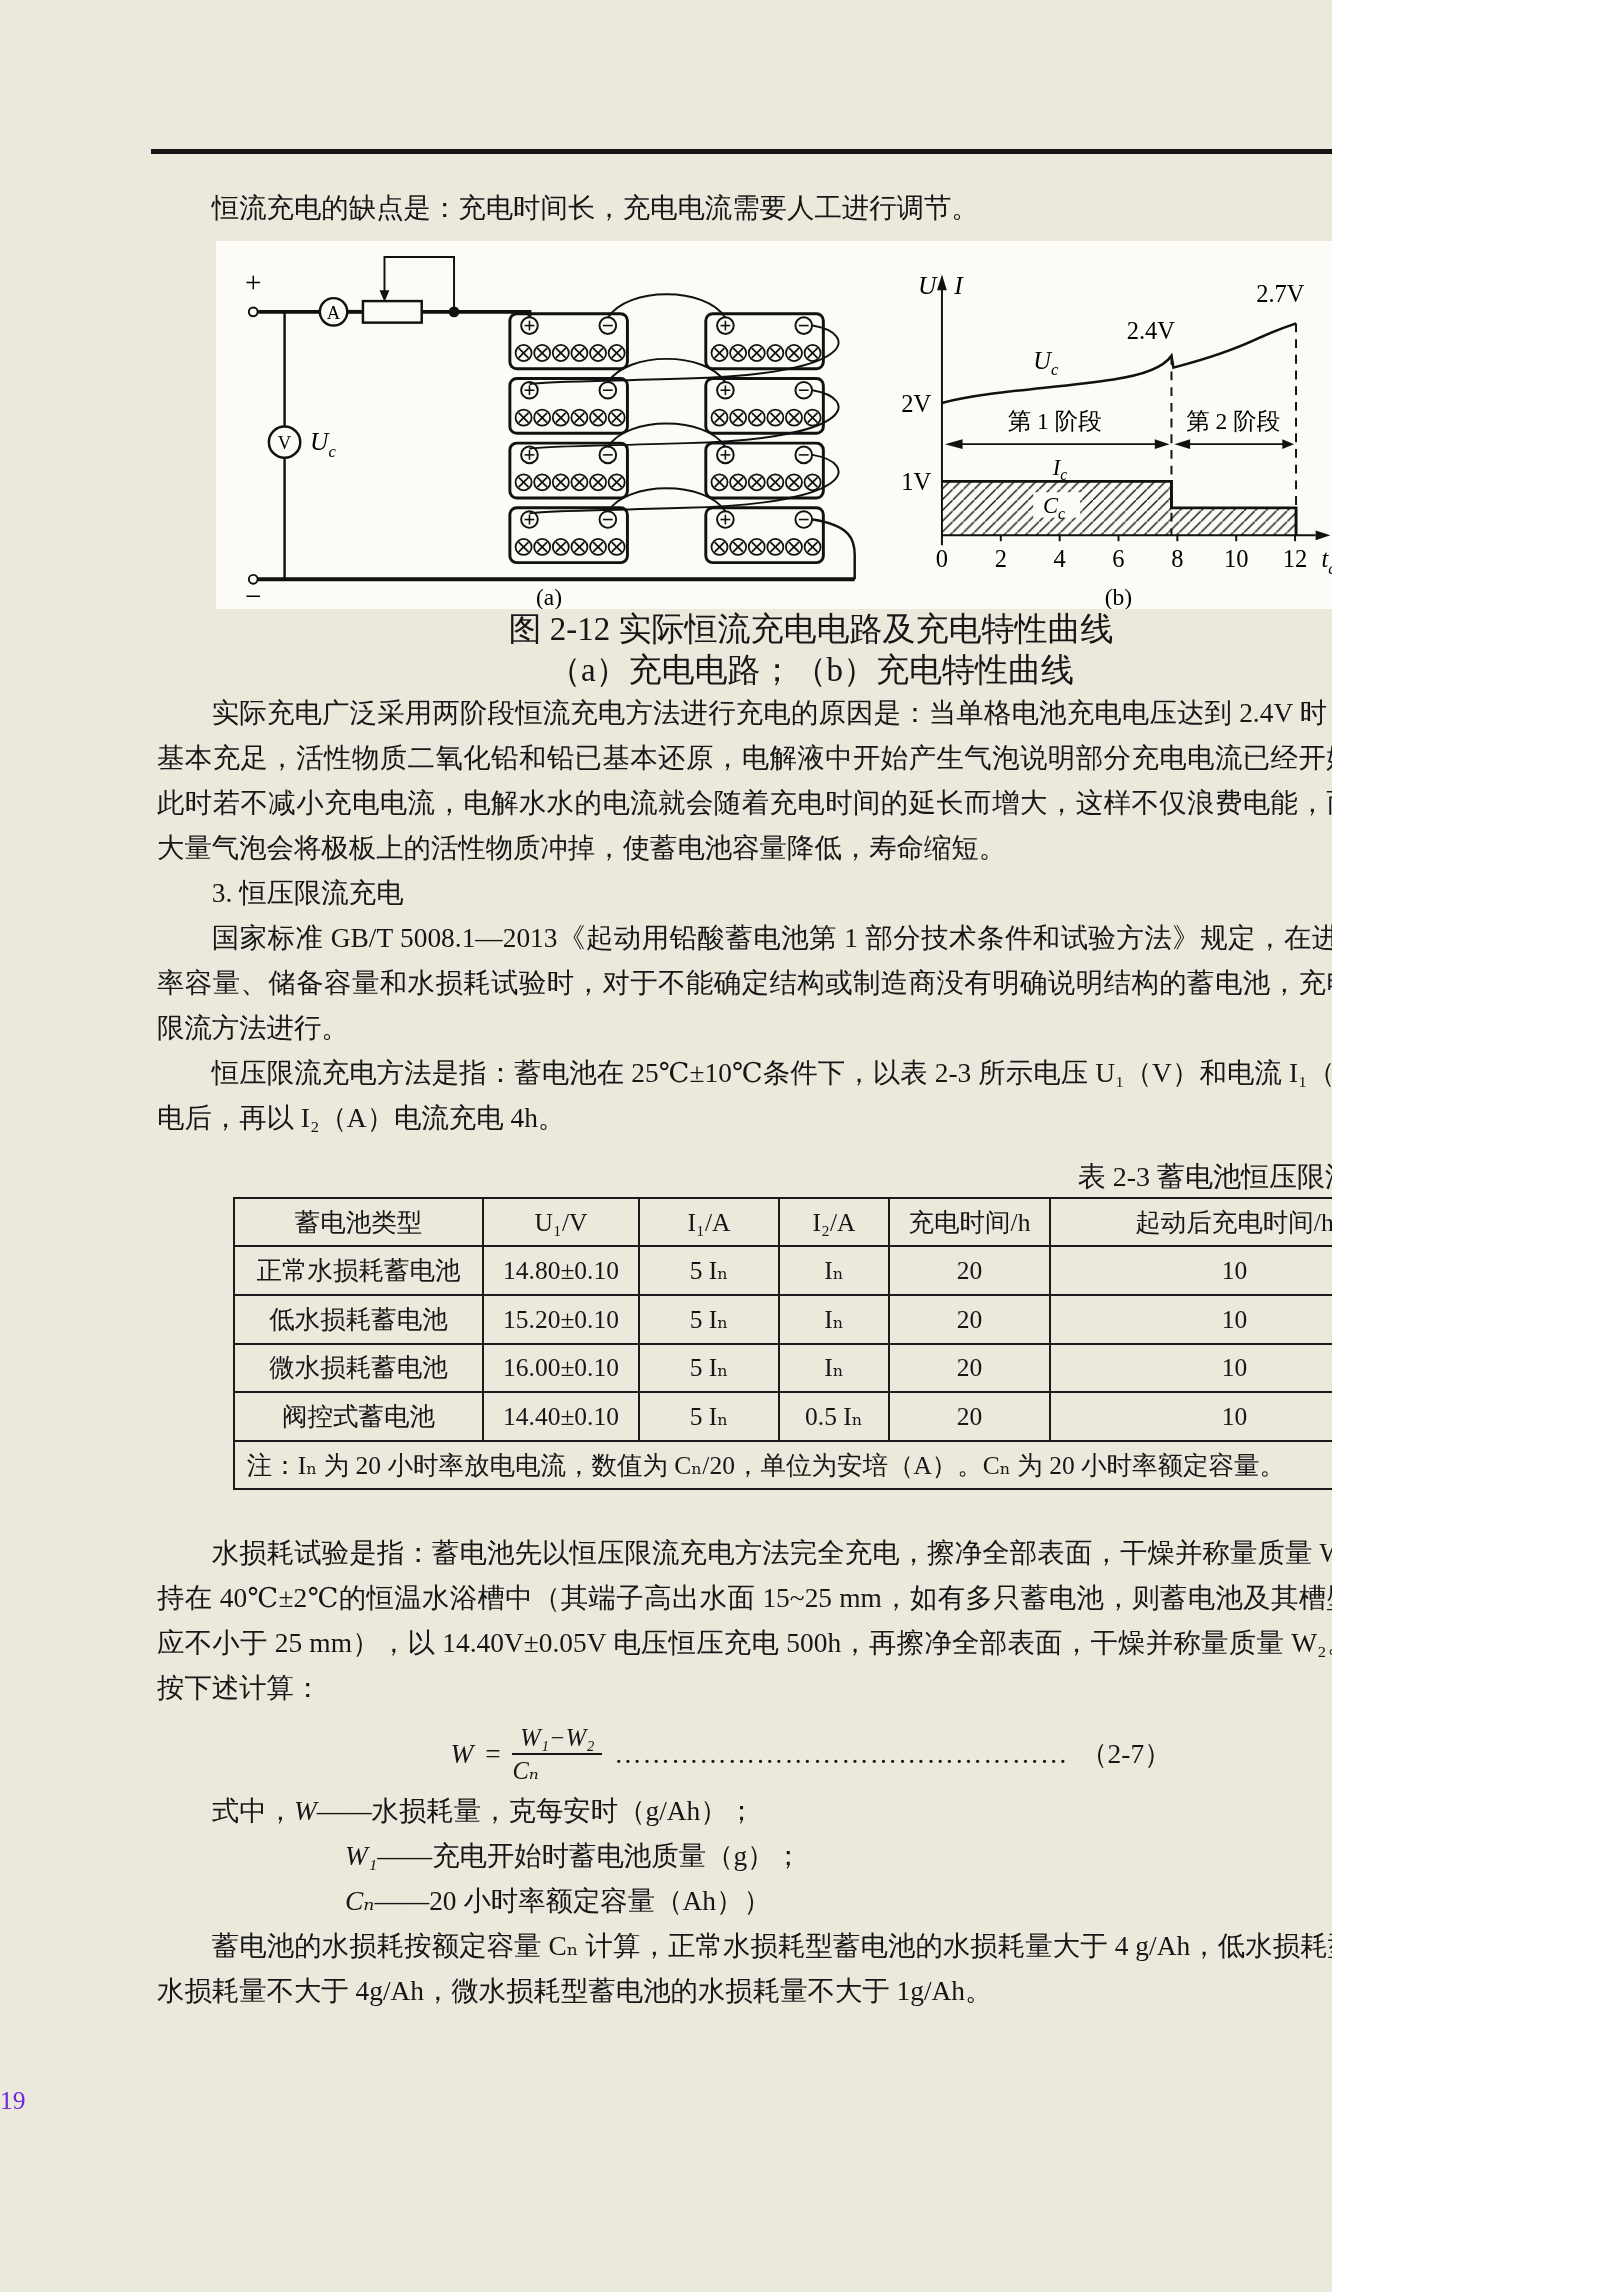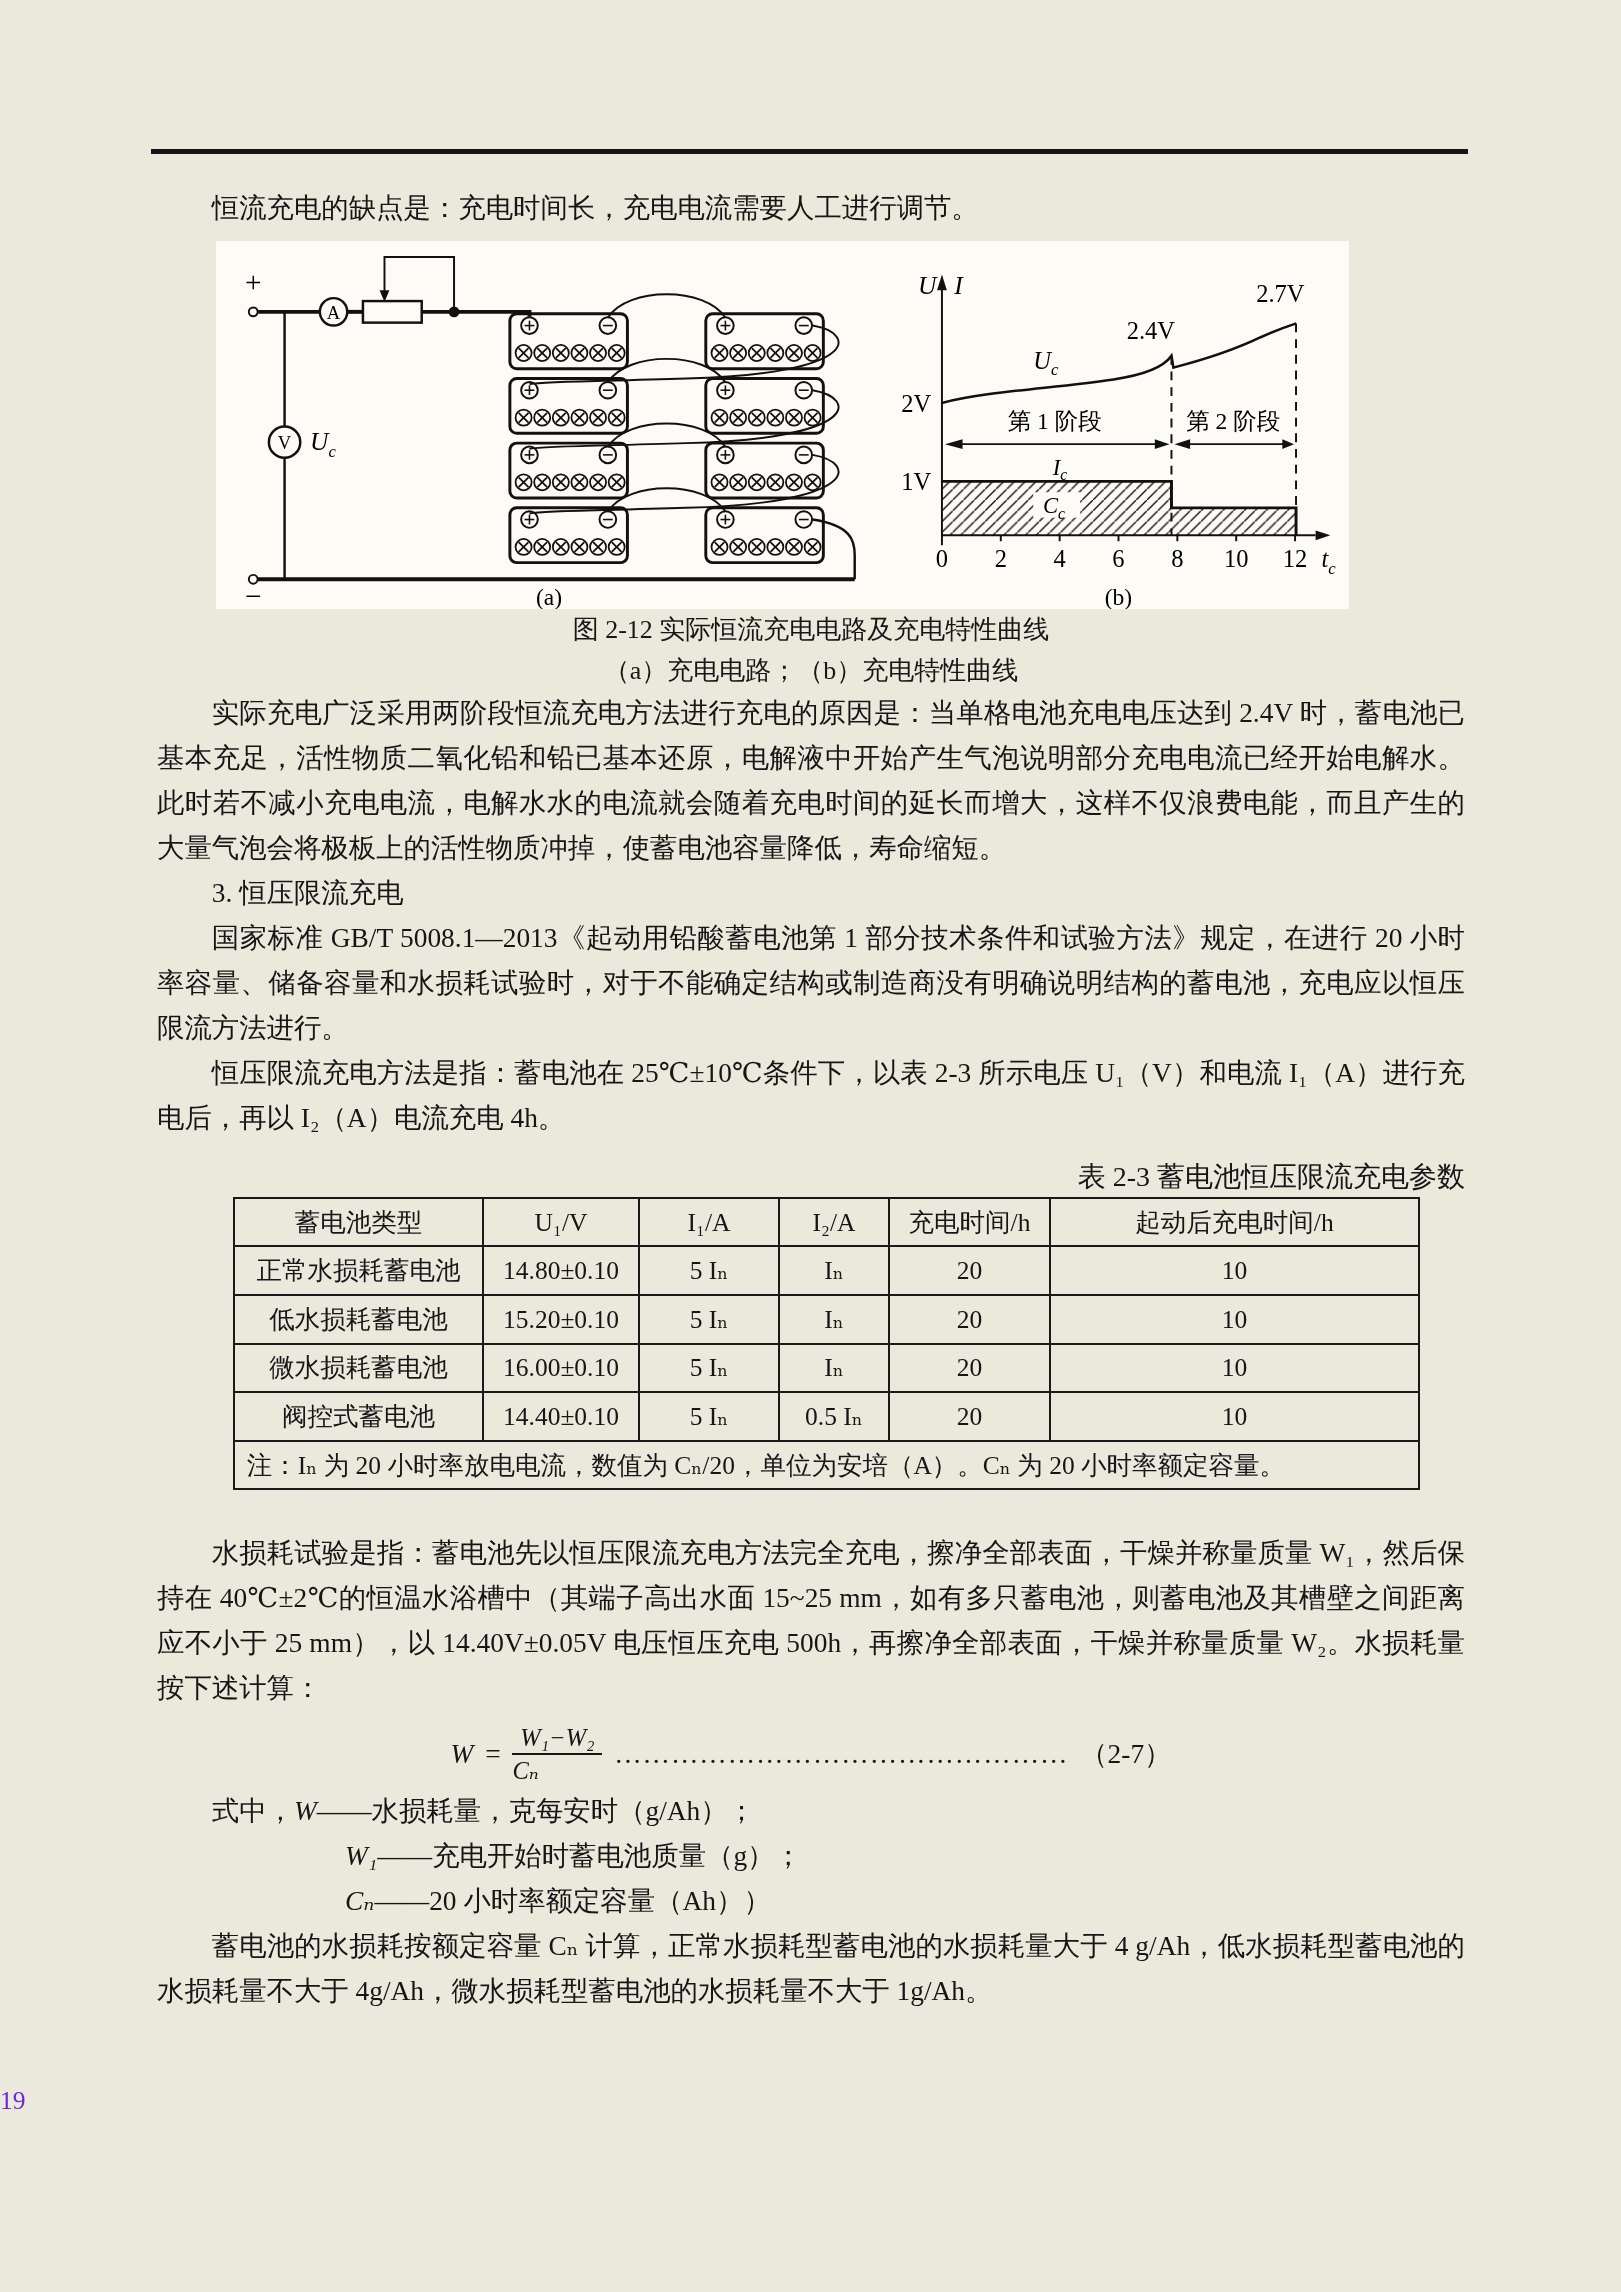--- a/index.html
+++ b/index.html
@@ -1,29 +1,29 @@
 <!DOCTYPE html>
 <html><head>
 <meta charset="utf-8">
 <style>
   html,body { margin:0; padding:0; }
   .page {
-    position:relative; width:1621px; height:2293px;
+    position:relative; width:1332px; height:2293px;
     background:#ebe8dc; overflow:hidden;
     font-family:"Liberation Serif","DejaVu Serif","DejaVu Sans",serif;
     color:#161616;
   }
   .top-rule { position:absolute; left:151px; top:149px; width:1317px; height:4.9px; background:#151515; }
   .content { position:absolute; left:157px; top:186px; width:1308px; font-size:27.4px; line-height:45px; text-align:justify; }
   p.para { margin:0; }
   .indent { text-indent:2em; }
   .figure { margin:9.8px 0 0 59px; width:1133px; background:#fcfbf5; }
   .fig-canvas { display:flex; }
   svg { font-family:inherit; }
-  .caption { text-align:center; font-size:26px; line-height:41px; }
+  .caption { text-align:center; font-size:33px; line-height:41px; }
   .tbl-title { text-align:right; font-size:28px; line-height:41px; margin-top:15px; }
   table.params { border-collapse:collapse; margin-left:76px; width:1184px; font-size:25.5px; table-layout:fixed; }
   table.params th, table.params td {
     border:2px solid #1a1a1a; text-align:center; font-weight:normal;
     padding:7.8px 5.9px; line-height:31px; overflow:hidden;
   }
   table.params .note-row td { text-align:left; padding:7.8px 11.8px; }
   .gap-top { margin-top:41px !important; }
   .formula { display:flex; justify-content:center; align-items:center; gap:11.8px; margin:11.8px 0 3.9px; line-height:39px; }
   .var { font-style:italic; }

